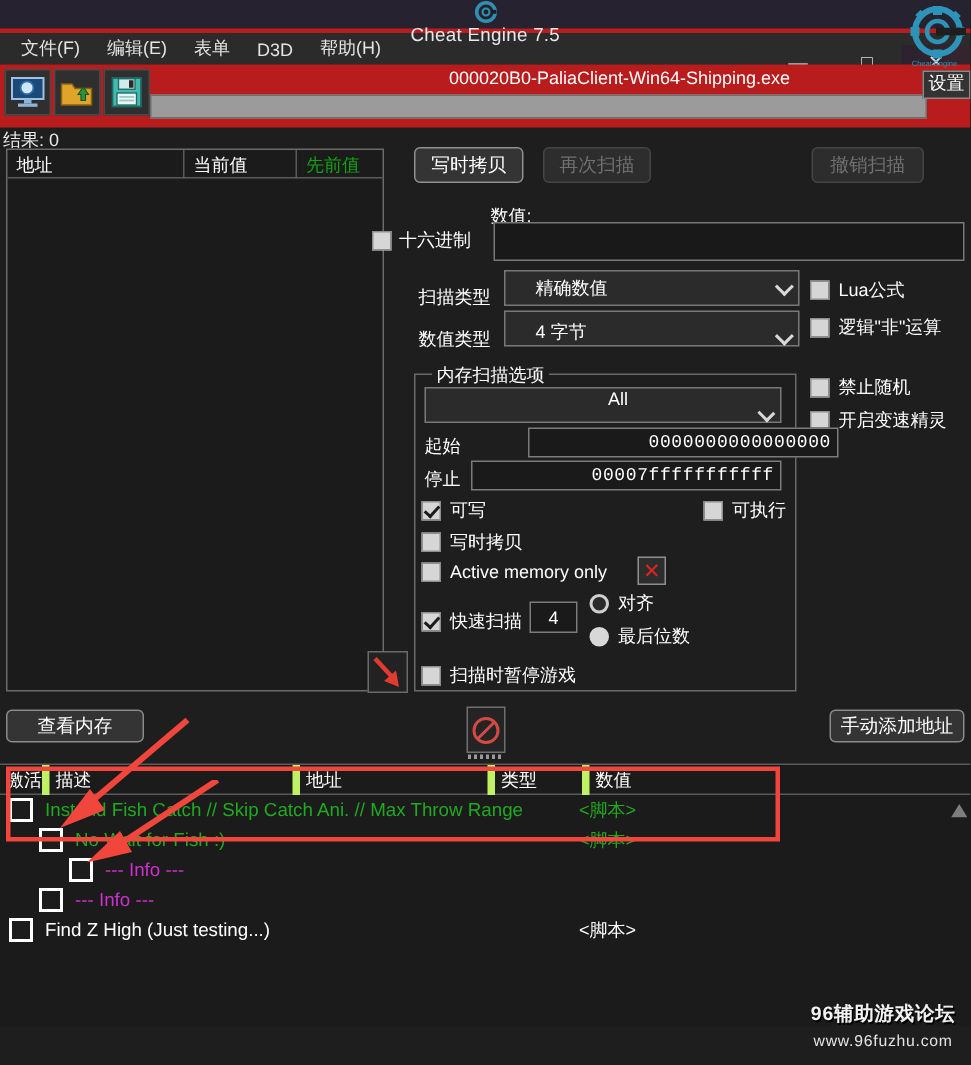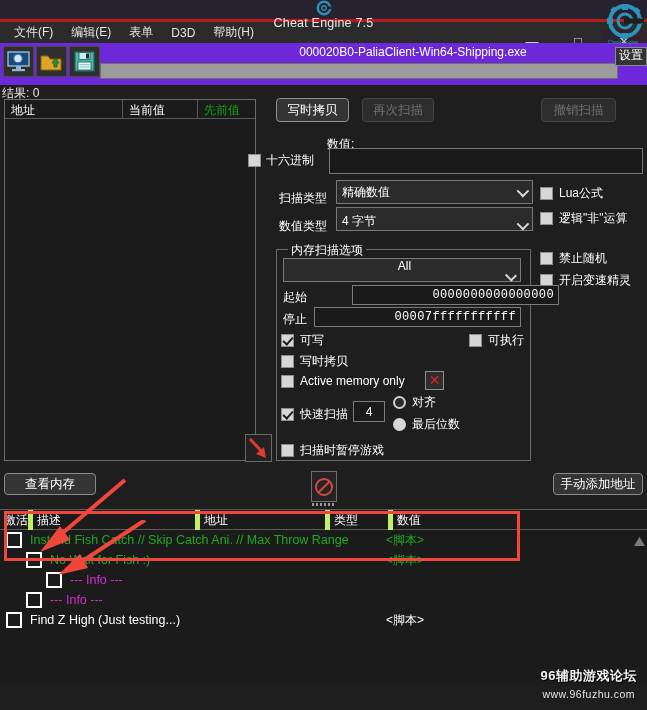--- a/index.html
+++ b/index.html
@@ -31,21 +31,21 @@
   
   .menubar {
     height: 21px; background: #2b2b2b; display: flex; align-items: center;
     padding-left: 5px; gap: 0px;
   }
   .menuitem {
     color: #e4e4e4; font-size: 12px; padding: 2px 9px; white-space: nowrap;
   }
 
   
-  .toolbar-row { position: relative; height: 42px; background: #6d28d9; }
+  .toolbar-row { position: relative; height: 42px; background: #b91c1c; }
   .tbtn {
     position: absolute; top: 3px; width: 31px; height: 31px;
     background: #2f2f2f; border: 1px solid #4a4a4a;
     display: flex; align-items: center; justify-content: center;
   }
   .tbtn.b1 { left: 3px; }
   .tbtn.b2 { left: 36px; }
   .tbtn.b3 { left: 69px; }
 
   .proc-title {
@@ -107,21 +107,21 @@
   .cbx.checked::after {
     content: ""; position: absolute; left: 3px; top: 0px; width: 4px; height: 8px;
     border: solid #1c1c1c; border-width: 0 2px 2px 0; transform: rotate(42deg);
   }
   .cbx-label { color: #ffffff; font-size: 12px; white-space: nowrap; }
   .cbrow { display: flex; align-items: center; gap: 6px; }
 
   .sel {
     position: absolute; background: #2b2b2b; border: 1px solid #787878;
     color: #ffffff; font-size: 12px; display: flex; align-items: center;
-    padding-left: 5px; height: 24px;
+    padding-left: 20px; height: 24px;
   }
   .sel .chev {
     margin-left: auto; margin-right: 6px; width: 9px; height: 9px;
     border: solid #d8d8d8; border-width: 0 2px 2px 0; transform: rotate(45deg) translateY(-2px);
   }
   #scan-type-label { left: 279px; top: 190px; }
   #value-type-label { left: 279px; top: 218px; }
   #scan-type-select { left: 336px; top: 180px; width: 197px; }
   #value-type-select { left: 336px; top: 207px; width: 197px; align-items: flex-end; }
 

